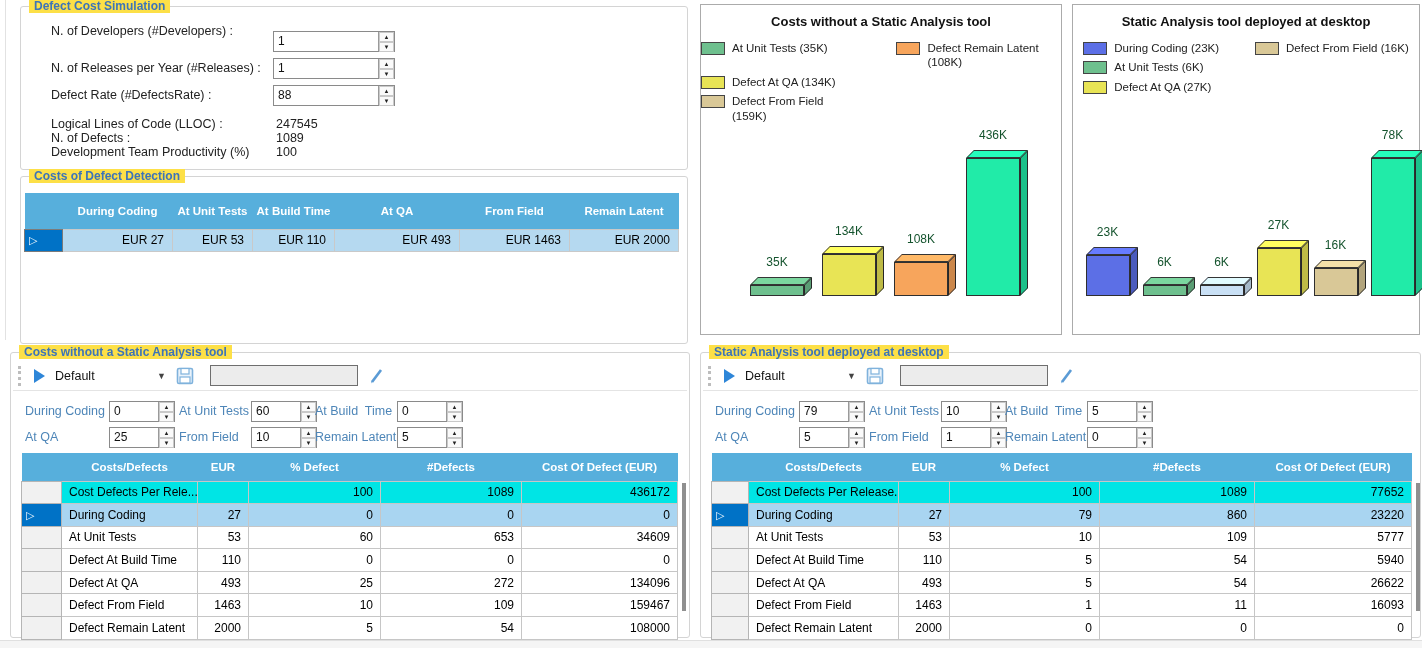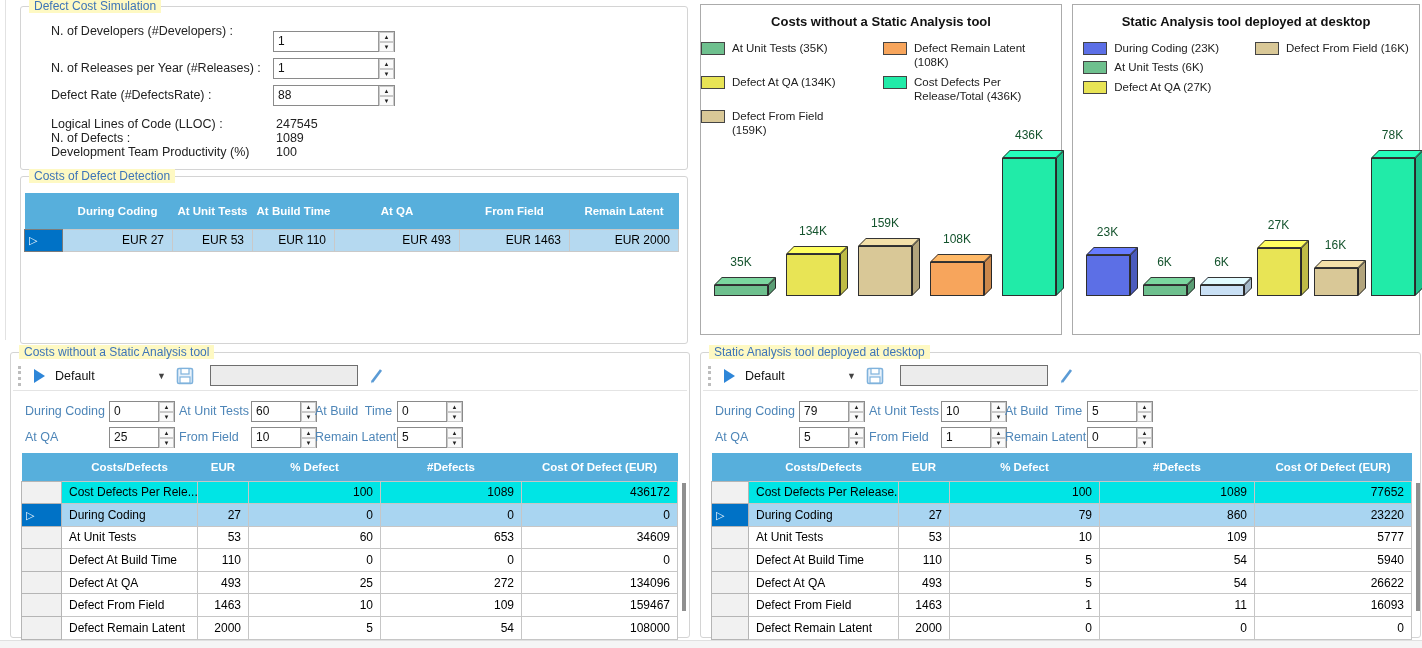--- a/index.html
+++ b/index.html
@@ -2,22 +2,22 @@
 <html><head>
 <meta charset="utf-8">
 <style>
   * { margin:0; padding:0; box-sizing:border-box; }
   html,body { background:#fff; }
   body { font-family:"Liberation Sans", sans-serif; font-size:12px; color:#1a1a1a; }
   .screen { position:relative; width:1422px; height:648px; background:#fff; overflow:hidden; }
 
   
   .group { position:absolute; border:1px solid #D4D4D4; border-radius:3px; background:#fff; }
-  .group-title { position:absolute; top:-8px; left:8px; background:#fef9c3; padding:0 5px;
-                 color:#3D74B8; font-weight:normal; font-size:12px; white-space:nowrap; }
+  .group-title { position:absolute; top:-8px; left:8px; background:#fde047; padding:0 5px;
+                 color:#3D74B8; font-weight:bold; font-size:12px; white-space:nowrap; }
 
   
   .fld-label { position:absolute; left:30px; color:#222; font-size:12.5px; }
   .fld-value { position:absolute; left:255px; color:#222; font-size:12.5px; }
   .spin { position:absolute; display:flex; height:21px; border:1px solid #8A8A8A; background:#fff; }
   .spin.wide { width:122px; left:252px; }
   .spin-val { flex:1; padding:2px 4px; font-size:12px; color:#111; overflow:hidden; }
   .spin-btns { width:16px; border-left:1px solid #9a9a9a; background:#F2F2F2;
                display:flex; flex-direction:column; }
   .spin-btns i { flex:1; font-style:normal; font-size:6px; line-height:8px; text-align:center;
@@ -177,48 +177,36 @@
           <span class="lg-txt">Defect At QA (134K)</span>
         </div>
         <div class="lg-item">
           <span class="sw" style="background: rgb(217, 200, 151);"></span>
           <span class="lg-txt">Defect From Field (159K)</span>
         </div>
         <div class="lg-item">
           <span class="sw" style="background: rgb(247, 165, 92);"></span>
           <span class="lg-txt">Defect Remain Latent (108K)</span>
         </div>
-        <div class="lg-item">
-          <span class="sw" style="background: rgb(33, 235, 168);"></span>
-          <span class="lg-txt">Cost Defects Per Release/Total (436K)</span>
-        </div>
       </div>
     <div class="bars" data-bars="0">
         <div class="bar">
           <div class="bar-label">35K</div>
           <div class="b3" style="height: 11px;">
             <div class="topf" style="background: rgb(110, 192, 142);"></div>
             <div class="sidef" style="background: rgb(110, 192, 142);"></div>
             <div class="front" style="background: rgb(110, 192, 142);"></div>
           </div>
         </div>
         <div class="bar">
           <div class="bar-label">134K</div>
           <div class="b3" style="height: 42px;">
             <div class="topf" style="background: rgb(232, 228, 85);"></div>
             <div class="sidef" style="background: rgb(232, 228, 85);"></div>
             <div class="front" style="background: rgb(232, 228, 85);"></div>
-          </div>
-        </div>
-        <div class="bar">
-          <div class="bar-label">159K</div>
-          <div class="b3" style="height: 50px;">
-            <div class="topf" style="background: rgb(217, 200, 151);"></div>
-            <div class="sidef" style="background: rgb(217, 200, 151);"></div>
-            <div class="front" style="background: rgb(217, 200, 151);"></div>
           </div>
         </div>
         <div class="bar">
           <div class="bar-label">108K</div>
           <div class="b3" style="height: 34px;">
             <div class="topf" style="background: rgb(247, 165, 92);"></div>
             <div class="sidef" style="background: rgb(247, 165, 92);"></div>
             <div class="front" style="background: rgb(247, 165, 92);"></div>
           </div>
         </div>

